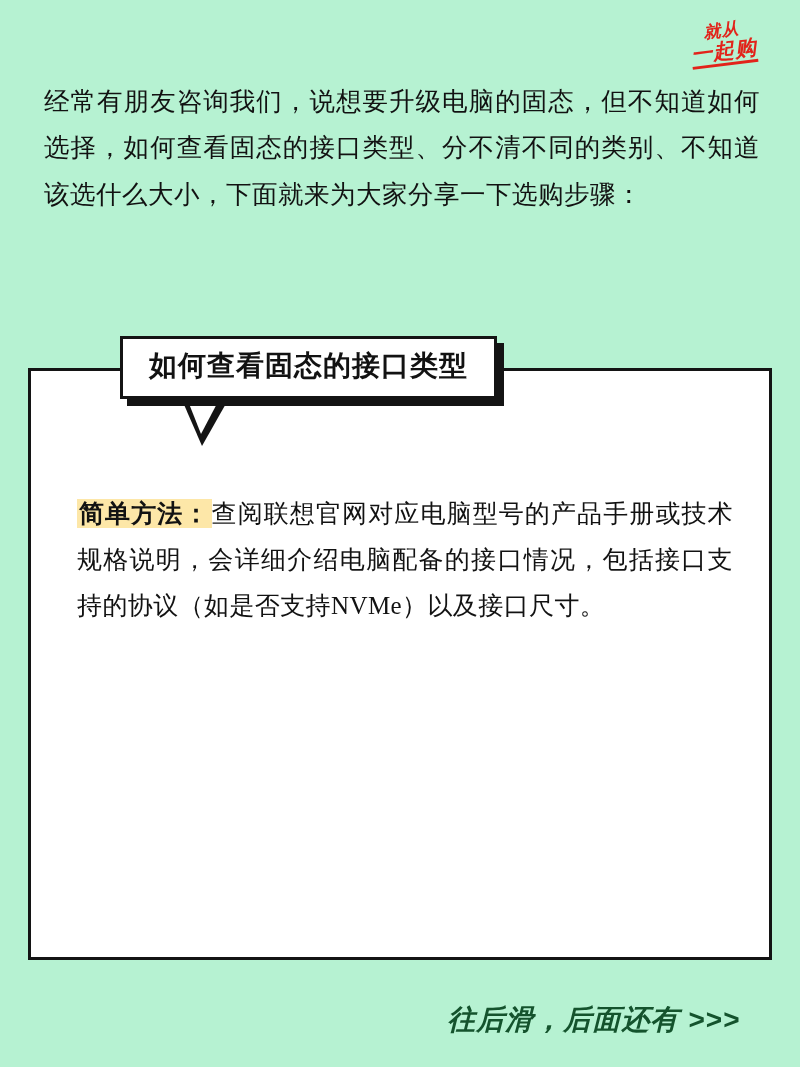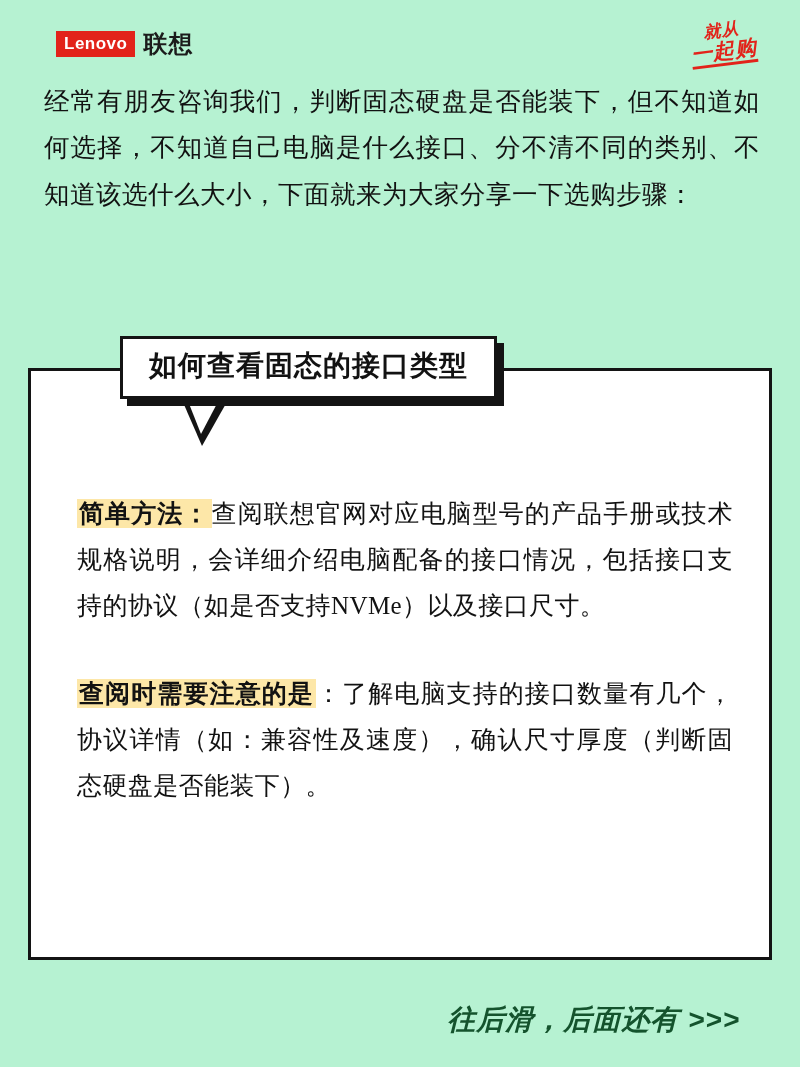--- a/index.html
+++ b/index.html
@@ -179,42 +179,35 @@
     font-weight: bold;
     letter-spacing: 1px;
   }
 </style>
 </head>
 <body>
 
 <div class="page">
 
   <div class="header">
-    <div class="logo-wrap">
-      <span class="logo-badge">Lenovo</span>
-      <span class="logo-cn">联想</span>
-    </div>
     <div class="promo">
       <span class="line1">就从</span>
       <span class="line2">一起购</span>
     </div>
   </div>
 
-  <div class="intro">经常有朋友咨询我们，判断固态硬盘是否能装下，但不知道如何选择，不知道自己电脑是什么接口、分不清不同的类别、不知道该选什么大小，下面就来为大家分享一下选购步骤：</div>
+  <div class="intro">经常有朋友咨询我们，说想要升级电脑的固态，但不知道如何选择，如何查看固态的接口类型、分不清不同的类别、不知道该选什么大小，下面就来为大家分享一下选购步骤：</div>
 
   <div class="card">
     <div class="card-body">
 
       <div class="para">
         <span class="hl">简单方法：</span><span>查阅联想官网对应电脑型号的产品手册或技术规格说明，会详细介绍电脑配备的接口情况，包括接口支持的协议（如是否支持NVMe）以及接口尺寸。</span>
       </div>
 
-      <div class="para">
-        <span class="hl">查阅时需要注意的是</span><span>：了解电脑支持的接口数量有几个，协议详情（如：兼容性及速度），确认尺寸厚度（判断固态硬盘是否能装下）。</span>
-      </div>
 
     </div>
   </div>
 
   <div class="bubble-tail"></div>
   <div class="bubble-tail-inner"></div>
 
   <div class="title-bubble">
     <div class="title-text">如何查看固态的接口类型</div>
   </div>

